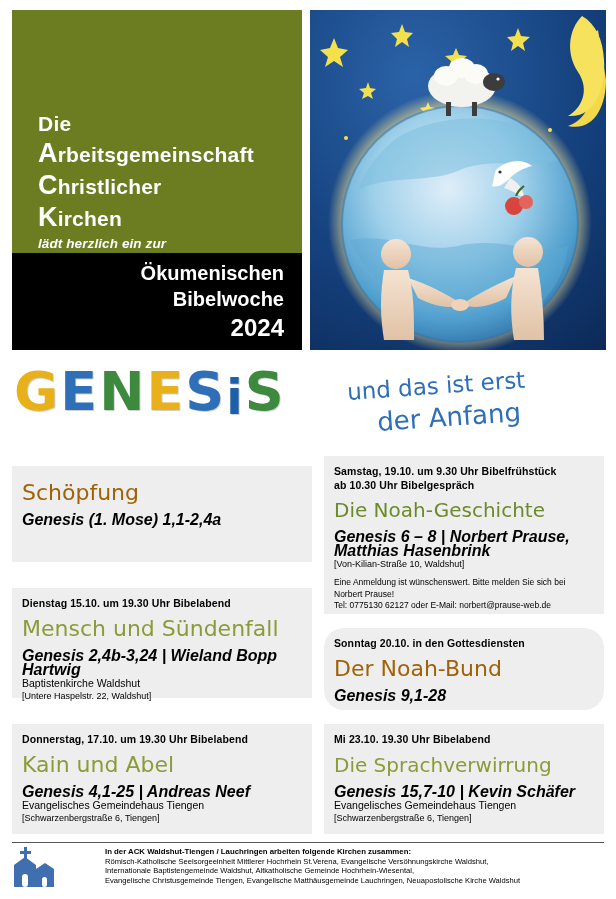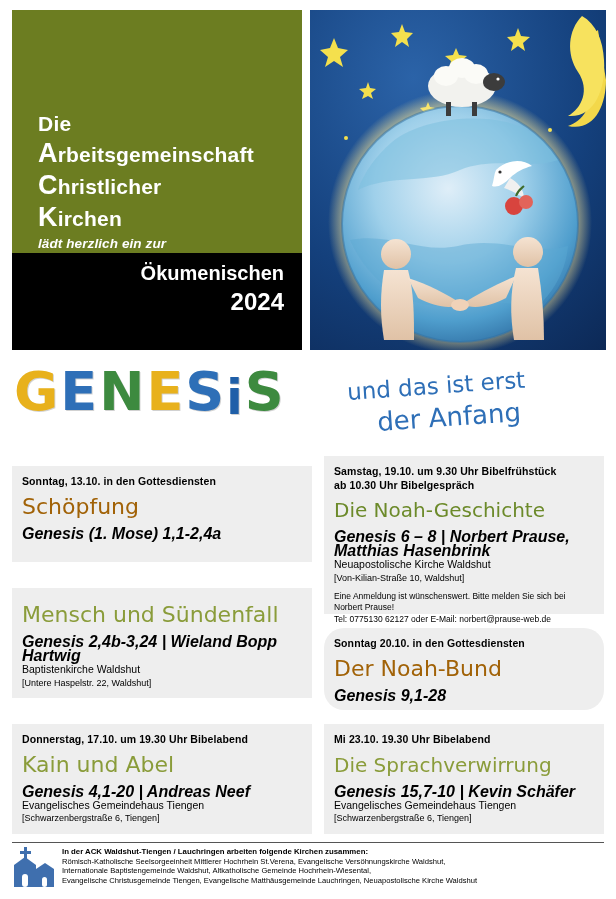--- a/index.html
+++ b/index.html
@@ -229,20 +229,21 @@
     top: 842px;
     width: 592px;
     height: 50px;
     border-top: 1px solid #555555;
     padding-top: 4px;
     box-sizing: border-box;
   }
   .footer-inner {
     display: flex;
     align-items: flex-start;
+    gap: 43px;
   }
   .church-icon {
     width: 44px;
     height: 42px;
     flex: 0 0 44px;
     margin-right: 6px;
   }
   .footer-text {
     font-size: 7.6px;
     line-height: 9.4px;
@@ -267,20 +268,21 @@
       <div class="acktext">
         <div class="die">Die</div>
         <div class="line"><span class="cap">A</span><span>rbeitsgemeinschaft</span></div>
         <div class="line"><span class="cap">C</span><span>hristlicher</span></div>
         <div class="line"><span class="cap">K</span><span>irchen</span></div>
         <div class="invite">lädt herzlich ein zur</div>
       </div>
 
       <div class="oekum">
         <div class="l1">Ökumenischen</div>
+        <div class="l2">Bibelwoche</div>
         <div class="l3">2024</div>
       </div>
     </div>
 
     <div class="art">
       <svg width="296" height="340" viewBox="0 0 296 340" xmlns="http://www.w3.org/2000/svg" aria-hidden="true">
         <defs>
           <radialGradient id="sky" cx="35%" cy="20%" r="110%">
             <stop offset="0%" stop-color="#2b63a8"></stop>
             <stop offset="55%" stop-color="#14407c"></stop>
@@ -375,46 +377,45 @@
     </div>
     <div class="subtitle">
       <span class="s1">und das ist erst</span>
       <span class="s2">der Anfang</span>
     </div>
   </div>
 
   <div class="grid">
 
     <div class="card" id="card-1">
-      <div class="when">Sonntag, 13.10. in den Gottesdiensten</div>
       <div class="headline h-blue">Schöpfung</div>
       <div class="ref">Genesis (1. Mose) 1,1-2,4a</div>
     </div>
 
     <div class="card" id="card-2">
+      <div class="when">Dienstag 15.10. um 19.30 Uhr Bibelabend</div>
       <div class="headline h-olive">Mensch und Sündenfall</div>
       <div class="ref">Genesis 2,4b-3,24 | Wieland Bopp Hartwig</div>
       <div class="place">Baptistenkirche Waldshut</div>
       <div class="addr">[Untere Haspelstr. 22, Waldshut]</div>
     </div>
 
     <div class="card" id="card-3">
       <div class="when">Donnerstag, 17.10. um 19.30 Uhr Bibelabend</div>
       <div class="headline h-olive">Kain und Abel</div>
-      <div class="ref">Genesis 4,1-20 | Andreas Neef</div>
+      <div class="ref">Genesis 4,1-25 | Andreas Neef</div>
       <div class="place">Evangelisches Gemeindehaus Tiengen</div>
       <div class="addr">[Schwarzenbergstraße 6, Tiengen]</div>
     </div>
 
     <div class="card" id="card-4">
       <div class="when" style="white-space:pre-line">Samstag, 19.10. um 9.30 Uhr Bibelfrühstück
 ab 10.30 Uhr Bibelgespräch</div>
       <div class="headline h-green small">Die Noah-Geschichte</div>
       <div class="ref">Genesis 6 – 8 | Norbert Prause, Matthias Hasenbrink</div>
-      <div class="place">Neuapostolische Kirche Waldshut</div>
       <div class="addr">[Von-Kilian-Straße 10, Waldshut]</div>
       <div class="note" style="white-space:pre-line">Eine Anmeldung ist wünschenswert. Bitte melden Sie sich bei Norbert Prause!
 Tel: 0775130 62127 oder E-Mail: norbert@prause-web.de</div>
     </div>
 
     <div class="card" id="card-5">
       <div class="when">Sonntag 20.10. in den Gottesdiensten</div>
       <div class="headline h-blue">Der Noah-Bund</div>
       <div class="ref">Genesis 9,1-28</div>
     </div>

